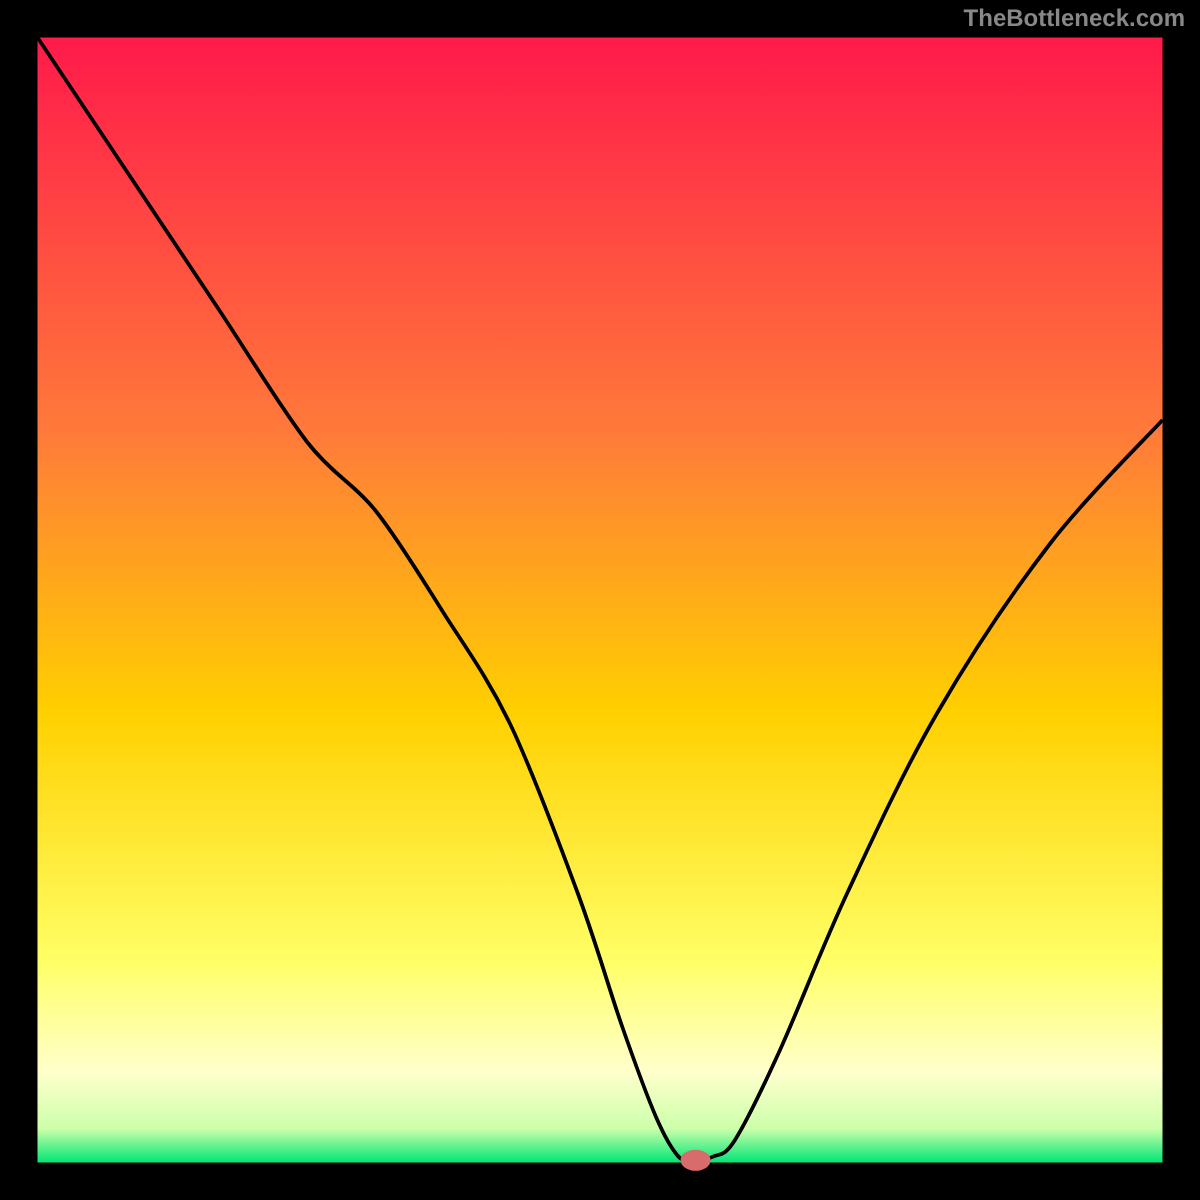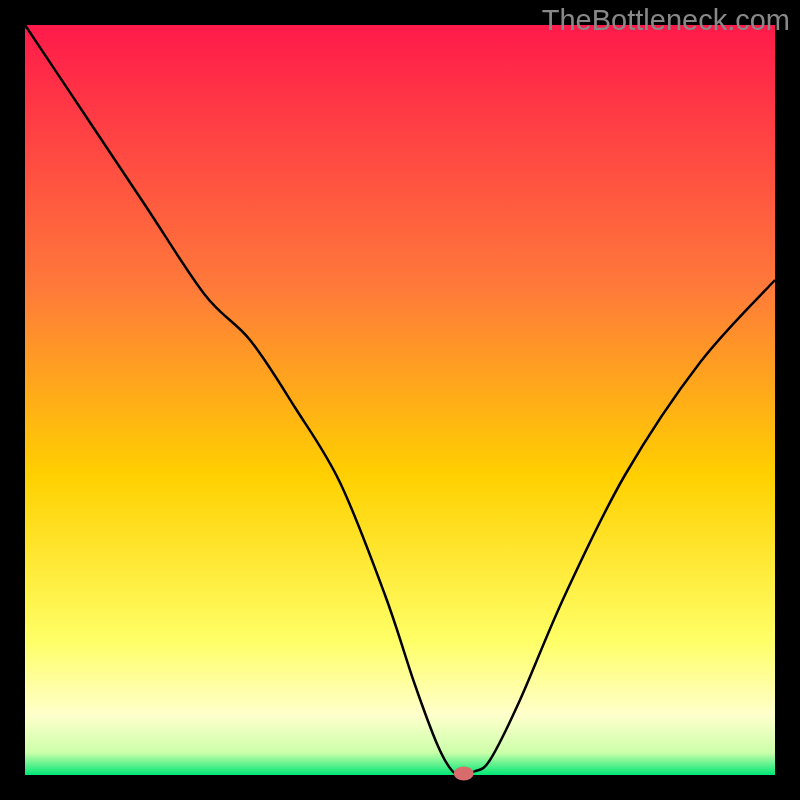--- a/index.html
+++ b/index.html
@@ -16,22 +16,22 @@
     top: 0;
     left: 0;
     width: 800px;
     height: 800px;
   }
   .watermark {
     position: absolute;
     top: 4px;
     right: 10px;
     color: #888;
-    font-size: 29px;
-    font-weight: 400;
+    font-size: 16px;
+    font-weight: 700;
     z-index: 10;
   }
   svg {
     display: block;
   }
 </style>
 </head>
 <body>
 
 <div class="chart-container">

